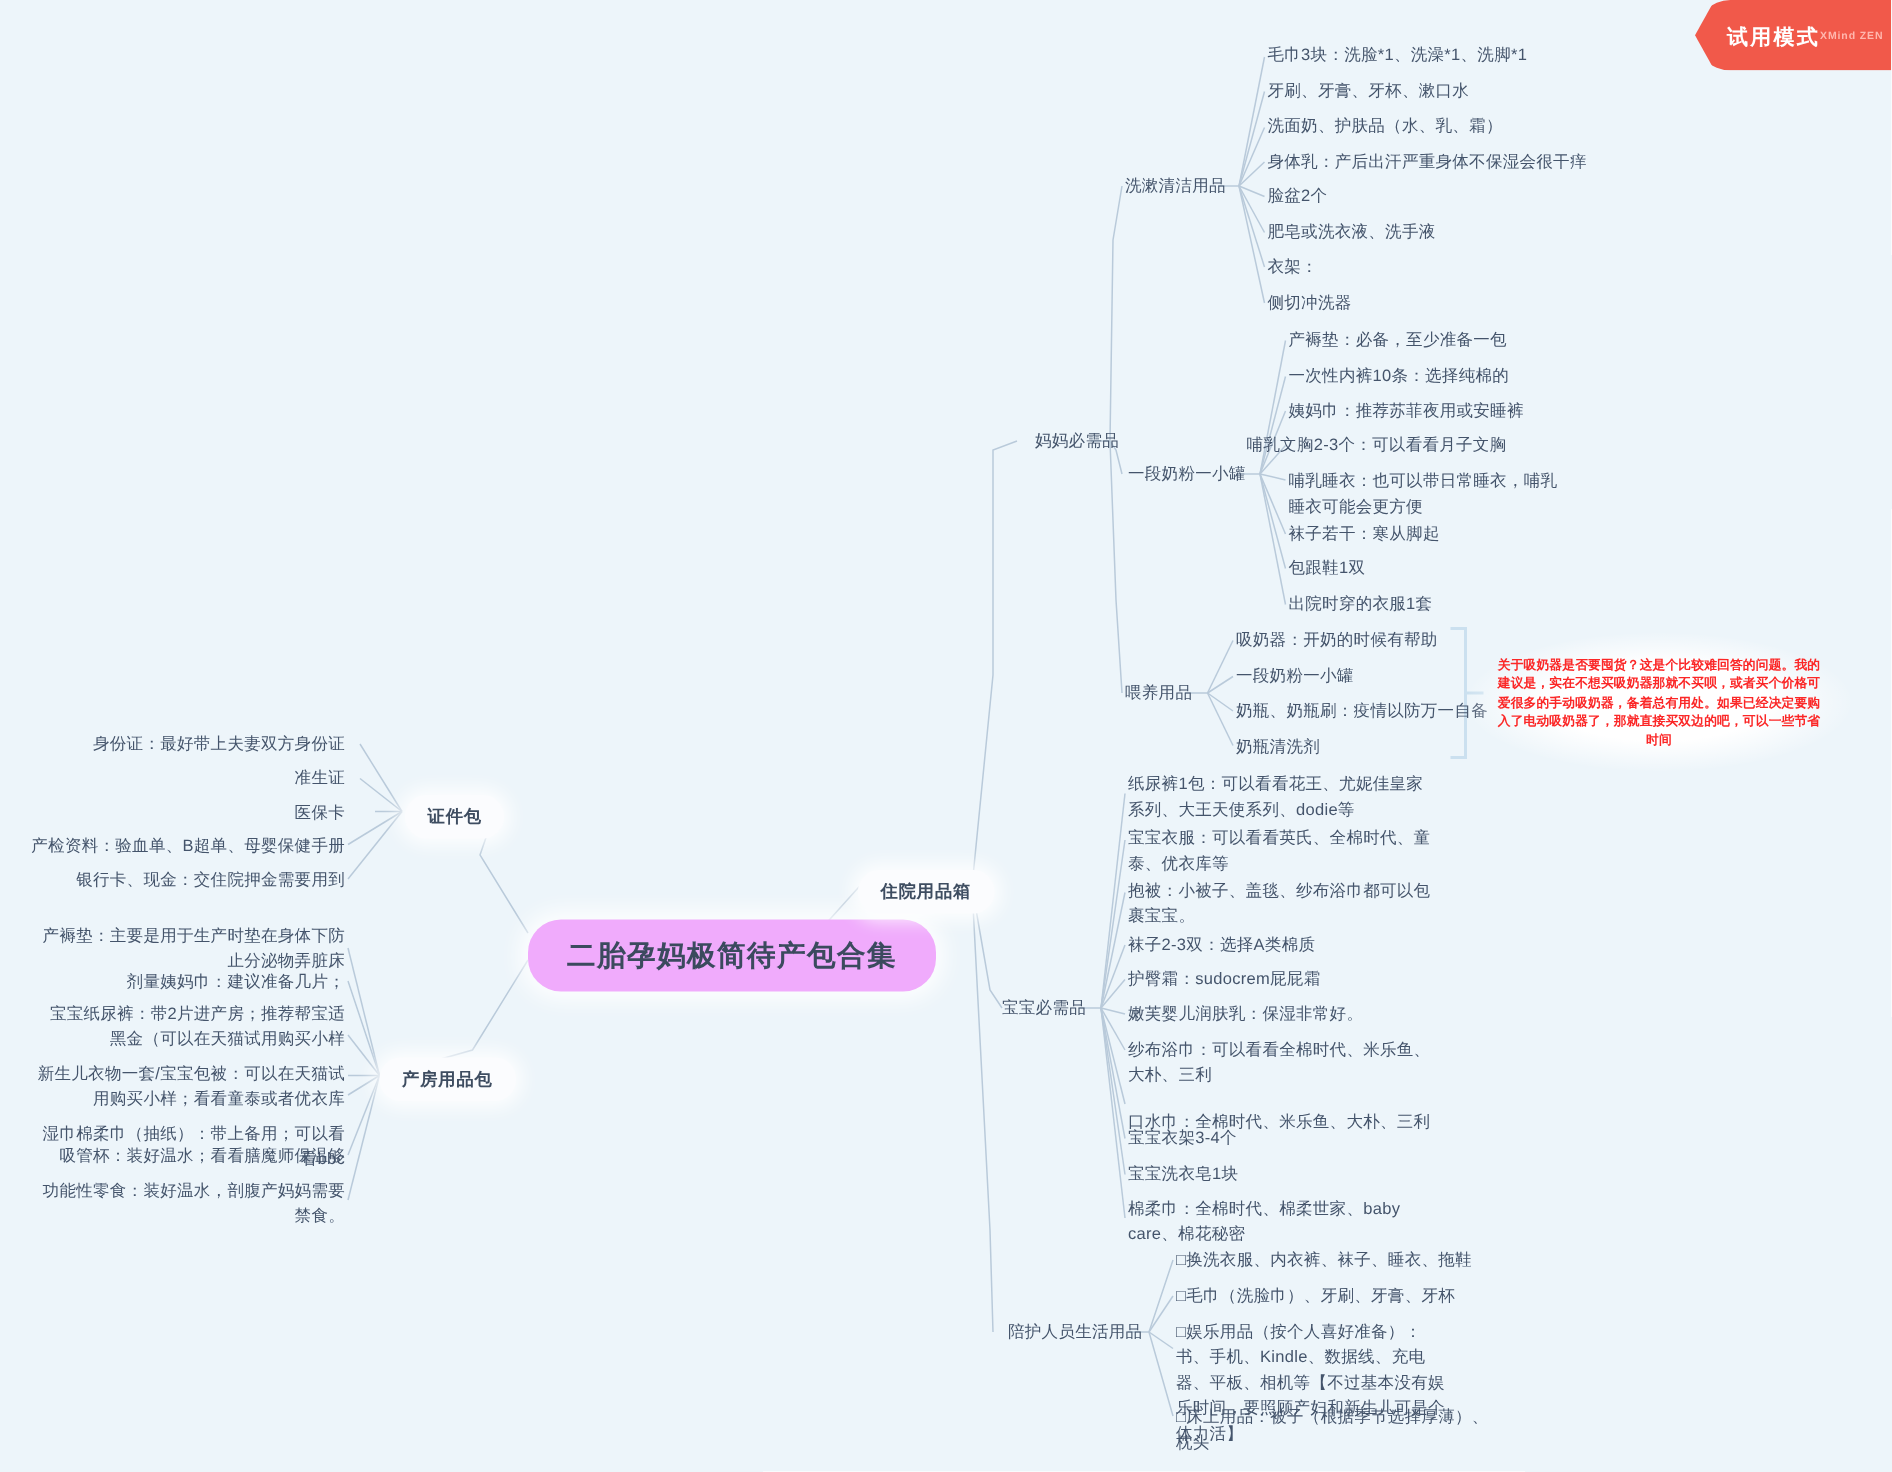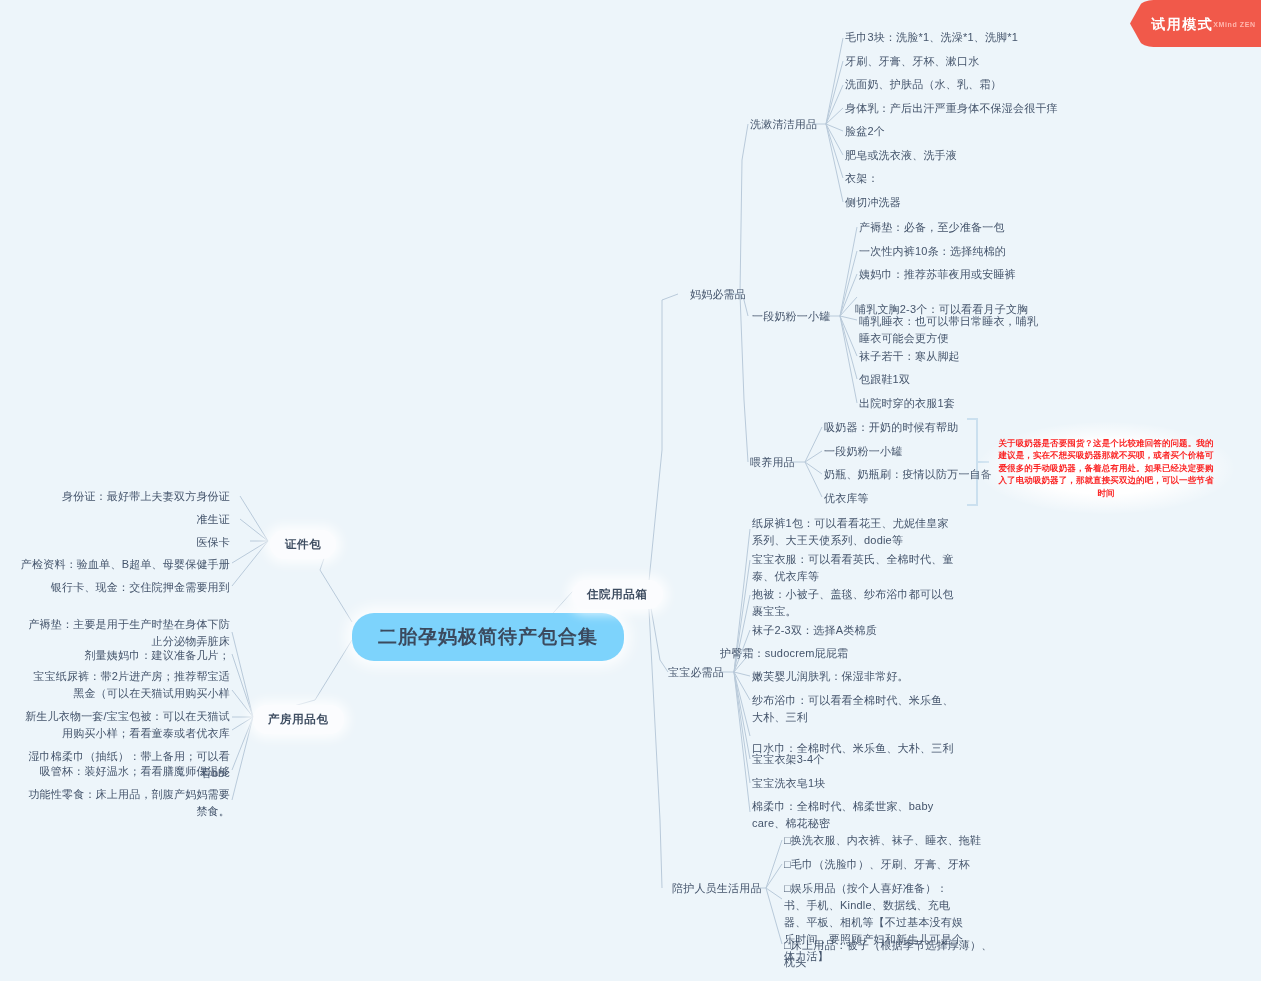--- a/index.html
+++ b/index.html
@@ -32,21 +32,21 @@
     font-size: 11px;
     line-height: 17px;
     white-space: pre-wrap;
     letter-spacing: .2px;
   }
   .node.right  { text-align: left; }
   .node.left   { text-align: right; }
 
   .root {
     position: absolute;
-    background: #7dd3fc;
+    background: #f0abfc;
     border-radius: 22px;
     color: #3b4a5e;
     font-size: 19px;
     font-weight: bold;
     letter-spacing: 1px;
     padding: 11px 26px;
     box-shadow: 0 0 14px 6px rgba(255,255,255,.85);
     white-space: nowrap;
   }
   .main-node {
@@ -217,21 +217,21 @@
   <div class="node left" style="left:20px; top:579px; width:210px;">银行卡、现金：交住院押金需要用到</div>
 
   <div class="main-node" style="left:253px; top:705px;">产房用品包</div>
 
   <div class="node left" style="left:28px; top:616px; width:202px;">产褥垫：主要是用于生产时垫在身体下防止分泌物弄脏床</div>
   <div class="node left" style="left:28px; top:647px; width:202px;">剂量姨妈巾：建议准备几片；</div>
   <div class="node left" style="left:28px; top:668px; width:202px;">宝宝纸尿裤：带2片进产房；推荐帮宝适黑金（可以在天猫试用购买小样</div>
   <div class="node left" style="left:22px; top:708px; width:208px;">新生儿衣物一套/宝宝包被：可以在天猫试用购买小样；看看童泰或者优衣库</div>
   <div class="node left" style="left:28px; top:748px; width:202px;">湿巾棉柔巾（抽纸）：带上备用；可以看看bbc</div>
   <div class="node left" style="left:28px; top:763px; width:202px;">吸管杯：装好温水；看看膳魔师保温够</div>
-  <div class="node left" style="left:28px; top:786px; width:202px;">功能性零食：床上用品，剖腹产妈妈需要禁食。</div>
+  <div class="node left" style="left:28px; top:786px; width:202px;">功能性零食：装好温水，剖腹产妈妈需要禁食。</div>
 
   <div class="main-node" style="left:572px; top:580px;">住院用品箱</div>
 
   <div class="node right" style="left:690px; top:286px; width:60px;">妈妈必需品</div>
 
   <div class="node right" style="left:750px; top:116px; width:72px;">洗漱清洁用品</div>
 
   <div class="node right" style="left:845px; top:29px; width:260px;">毛巾3块：洗脸*1、洗澡*1、洗脚*1</div>
   <div class="node right" style="left:845px; top:53px; width:260px;">牙刷、牙膏、牙杯、漱口水</div>
   <div class="node right" style="left:845px; top:76px; width:260px;">洗面奶、护肤品（水、乳、霜）</div>
@@ -239,44 +239,44 @@
   <div class="node right" style="left:845px; top:123px; width:260px;">脸盆2个</div>
   <div class="node right" style="left:845px; top:147px; width:260px;">肥皂或洗衣液、洗手液</div>
   <div class="node right" style="left:845px; top:170px; width:260px;">衣架：</div>
   <div class="node right" style="left:845px; top:194px; width:260px;">侧切冲洗器</div>
 
   <div class="node right" style="left:752px; top:308px; width:80px;">一段奶粉一小罐</div>
 
   <div class="node right" style="left:859px; top:219px; width:260px;">产褥垫：必备，至少准备一包</div>
   <div class="node right" style="left:859px; top:243px; width:260px;">一次性内裤10条：选择纯棉的</div>
   <div class="node right" style="left:859px; top:266px; width:260px;">姨妈巾：推荐苏菲夜用或安睡裤</div>
-  <div class="node right" style="left:855px; top:289px; width:260px;margin-top:12px;">哺乳文胸2-3个：可以看看月子文胸</div>
+  <div class="node right" style="left:831px; top:289px; width:260px;">哺乳文胸2-3个：可以看看月子文胸</div>
   <div class="node right" style="left:859px; top:313px; width:188px;">哺乳睡衣：也可以带日常睡衣，哺乳睡衣可能会更方便</div>
   <div class="node right" style="left:859px; top:348px; width:260px;">袜子若干：寒从脚起</div>
   <div class="node right" style="left:859px; top:371px; width:260px;">包跟鞋1双</div>
   <div class="node right" style="left:859px; top:395px; width:260px;">出院时穿的衣服1套</div>
 
   <div class="node right" style="left:750px; top:454px; width:56px;">喂养用品</div>
 
   <div class="node right" style="left:824px; top:419px; width:180px;">吸奶器：开奶的时候有帮助</div>
   <div class="node right" style="left:824px; top:443px; width:180px;">一段奶粉一小罐</div>
   <div class="node right" style="left:824px; top:466px; width:180px;">奶瓶、奶瓶刷：疫情以防万一自备</div>
-  <div class="node right" style="left:824px; top:490px; width:180px;">优衣库等</div>
+  <div class="node right" style="left:824px; top:490px; width:180px;">奶瓶清洗剂</div>
 
   <div class="callout">
     <div class="callout-text">关于吸奶器是否要囤货？这是个比较难回答的问题。我的建议是，实在不想买吸奶器那就不买呗，或者买个价格可爱很多的手动吸奶器，备着总有用处。如果已经决定要购入了电动吸奶器了，那就直接买双边的吧，可以一些节省时间</div>
   </div>
 
   <div class="node right" style="left:668px; top:664px; width:60px;">宝宝必需品</div>
 
   <div class="node right" style="left:752px; top:515px; width:205px;">纸尿裤1包：可以看看花王、尤妮佳皇家系列、大王天使系列、dodie等</div>
   <div class="node right" style="left:752px; top:551px; width:205px;">宝宝衣服：可以看看英氏、全棉时代、童泰、优衣库等</div>
   <div class="node right" style="left:752px; top:586px; width:205px;">抱被：小被子、盖毯、纱布浴巾都可以包裹宝宝。</div>
   <div class="node right" style="left:752px; top:622px; width:205px;">袜子2-3双：选择A类棉质</div>
-  <div class="node right" style="left:720px; top:645px; width:205px;">护臀霜：sudocrem屁屁霜</div>
+  <div class="node right" style="left:752px; top:645px; width:205px;">护臀霜：sudocrem屁屁霜</div>
   <div class="node right" style="left:752px; top:668px; width:205px;">嫩芙婴儿润肤乳：保湿非常好。</div>
   <div class="node right" style="left:752px; top:692px; width:205px;">纱布浴巾：可以看看全棉时代、米乐鱼、大朴、三利</div>
   <div class="node right" style="left:752px; top:728px; width:205px;margin-top:12px;">口水巾：全棉时代、米乐鱼、大朴、三利</div>
   <div class="node right" style="left:752px; top:751px; width:205px;">宝宝衣架3-4个</div>
   <div class="node right" style="left:752px; top:775px; width:205px;">宝宝洗衣皂1块</div>
   <div class="node right" style="left:752px; top:798px; width:205px;">棉柔巾：全棉时代、棉柔世家、baby care、棉花秘密</div>
 
   <div class="node right" style="left:672px; top:880px; width:92px;">陪护人员生活用品</div>
 
   <div class="node right" style="left:784px; top:832px; width:215px;">□换洗衣服、内衣裤、袜子、睡衣、拖鞋</div>

